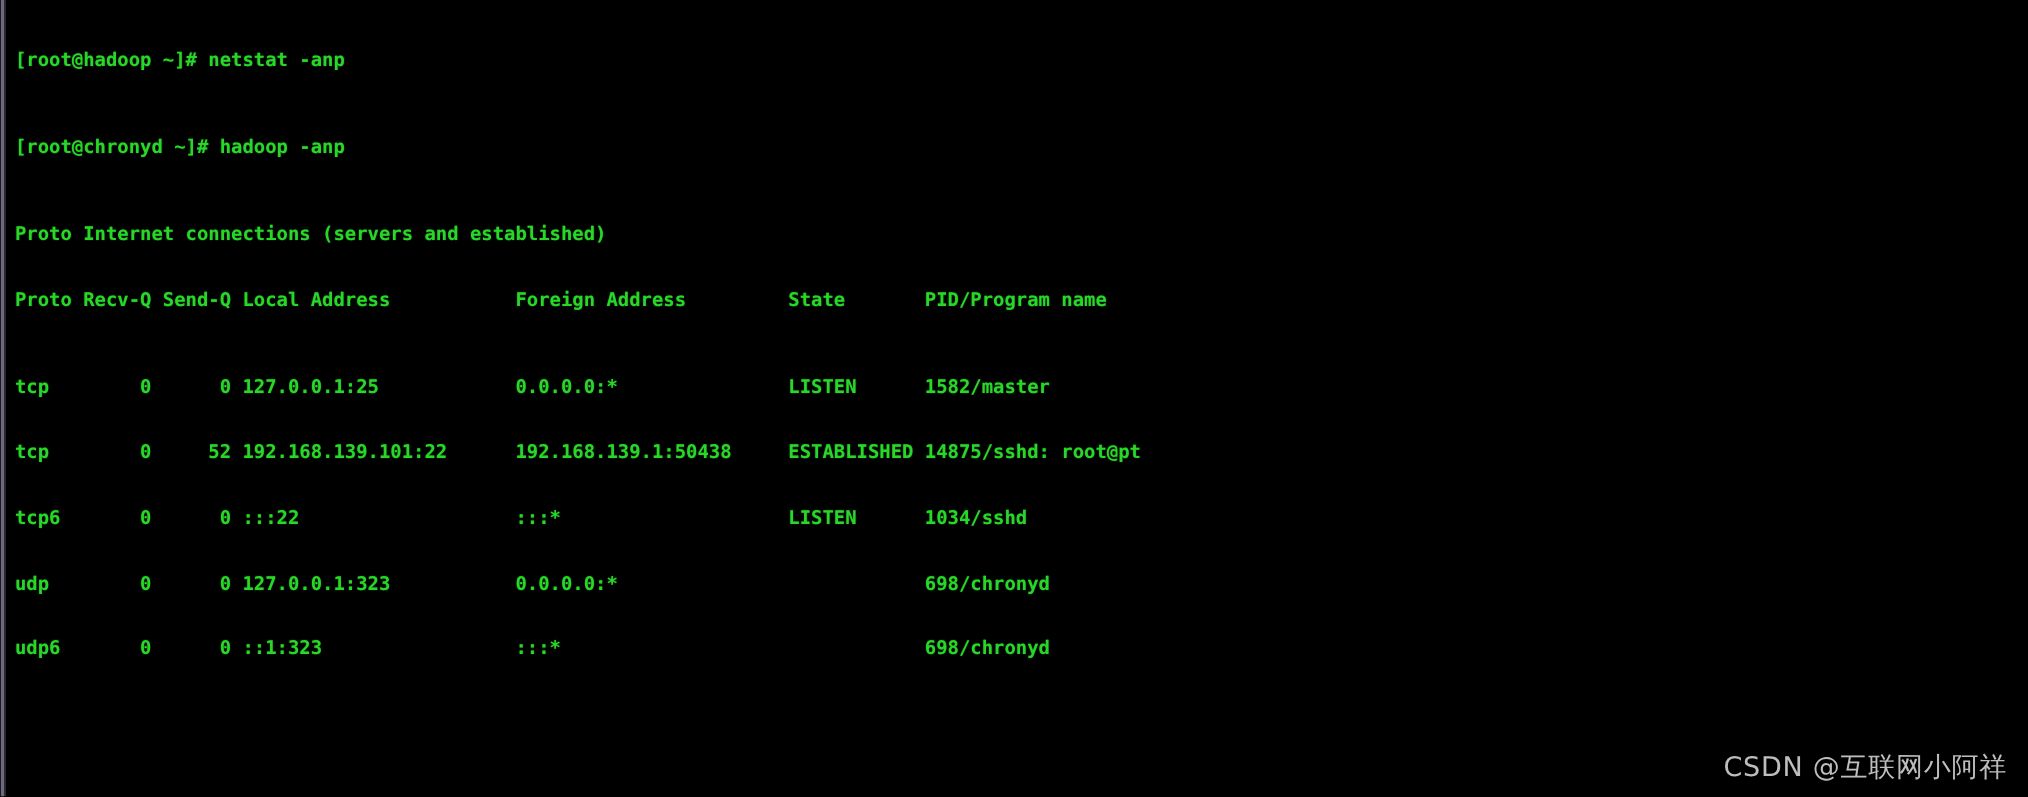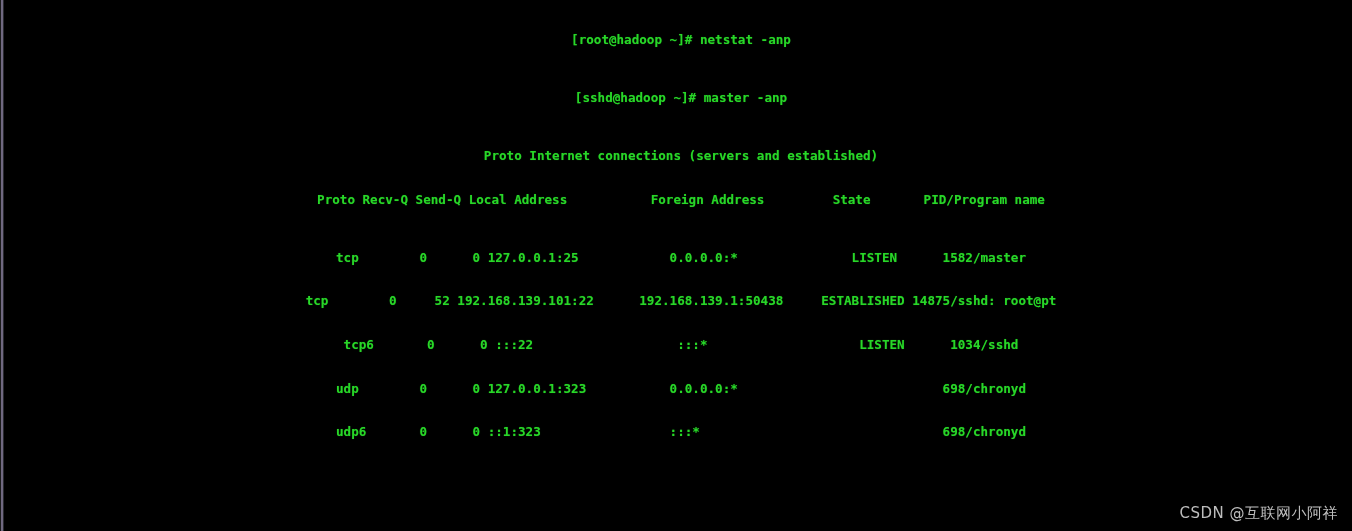--- a/index.html
+++ b/index.html
@@ -13,21 +13,20 @@
     height: 531px;
     overflow: hidden;
     font-family: "DejaVu Sans Mono", "Liberation Mono", monospace;
   }
   #terminal {
     position: relative;
     width: 1352px;
     height: 531px;
     background: #000000;
     overflow: hidden;
-    text-align: center;
   }
   
   #left-edge {
     position: absolute;
     left: 0;
     top: 0;
     width: 6px;
     height: 531px;
     background: linear-gradient(to right,
         #1a1a1a 0px, #1a1a1a 1px,
@@ -58,39 +57,39 @@
     white-space: pre;
     font-variant-ligatures: none;
   }
   #watermark {
     position: absolute;
     right: 14px;
     bottom: 8px;
     color: #d8d8d8;
     opacity: 0.88;
     font-family: "DejaVu Sans", "Liberation Sans", sans-serif;
-    font-size: 15px;
+    font-size: 18px;
     letter-spacing: 0.5px;
     z-index: 8;
     pointer-events: none;
     text-shadow: 0 0 2px rgba(0,0,0,0.9);
   }
 </style>
 </head>
 <body>
 
 <div id="terminal">
 
   <div id="left-edge"></div>
 
   <div id="scrollback">
     
     <div class="line">[root@hadoop ~]# netstat -anp</div>
 
-    <div class="line"><span>[sshd@hadoop ~]# </span><span>master -anp</span></div>
+    <div class="line"><span>[root@chronyd ~]# </span><span>hadoop -anp</span></div>
 
     <div class="line">Proto Internet connections (servers and established)</div>
     <div class="line">Proto Recv-Q Send-Q Local Address           Foreign Address         State       PID/Program name</div>
 
     <div class="line">tcp        0      0 127.0.0.1:25            0.0.0.0:*               LISTEN      1582/master</div>
     <div class="line">tcp        0     52 192.168.139.101:22      192.168.139.1:50438     ESTABLISHED 14875/sshd: root@pt</div>
     <div class="line">tcp6       0      0 :::22                   :::*                    LISTEN      1034/sshd</div>
     <div class="line">udp        0      0 127.0.0.1:323           0.0.0.0:*                           698/chronyd</div>
     <div class="line">udp6       0      0 ::1:323                 :::*                                698/chronyd</div>
 

